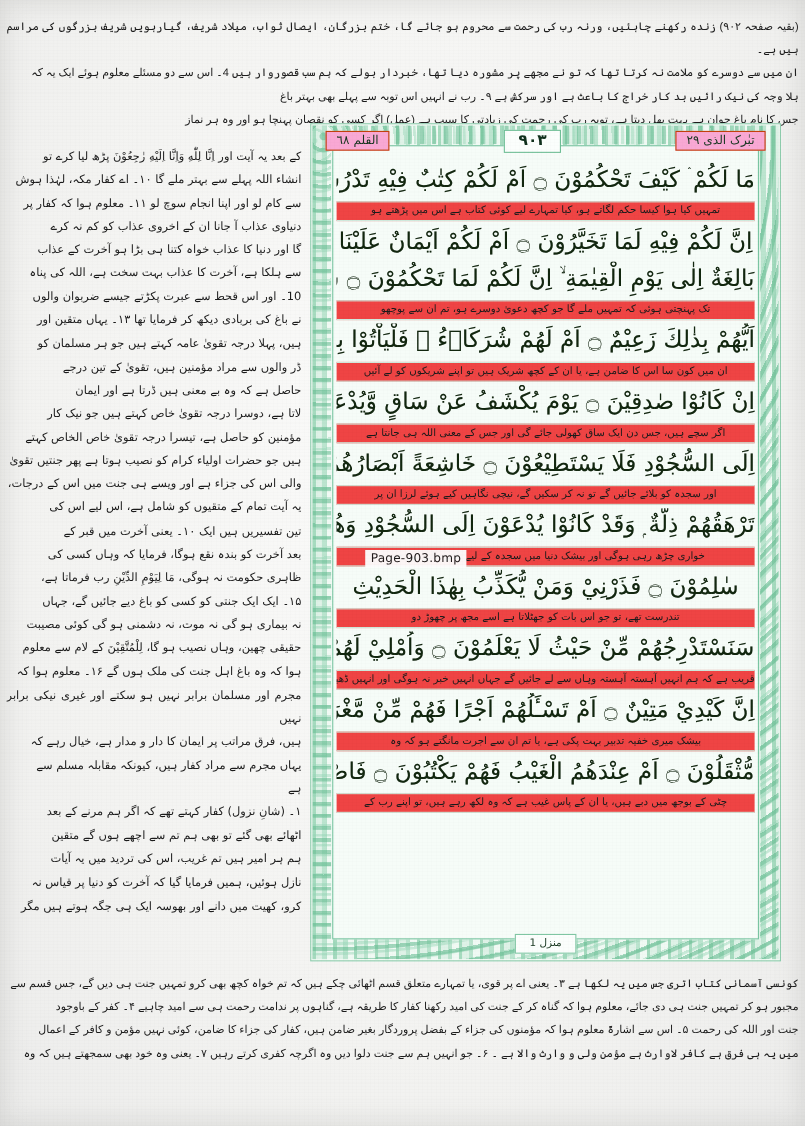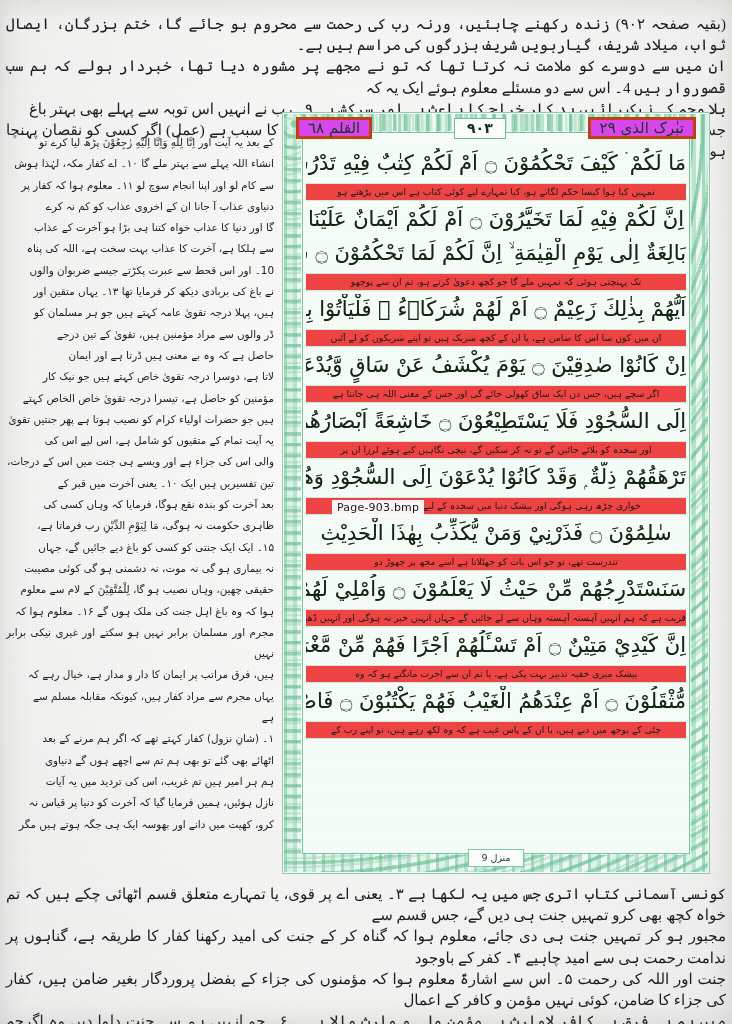--- a/index.html
+++ b/index.html
@@ -25,24 +25,24 @@
   .edge-shadow{
     position:absolute;inset:0;pointer-events:none;
     box-shadow:inset 0 0 26px rgba(120,120,115,.22);
   }
 
   
   .commentary{
     position:absolute;
     direction:rtl;text-align:justify;
     color:#1c1c1c;
-    font-size:15px;
+    font-size:10px;
     line-height:21.2px;
     letter-spacing:.1px;
-    font-family:Liberation Serif, serif;
+    font-family:Liberation Sans, sans-serif;
   }
   .commentary p{margin:0;}
   .commentary.top{left:6px;top:14px;width:720px;}
   .commentary.bottom{left:6px;top:884px;width:720px;}
 
   
   .side-col{
     position:absolute;left:6px;top:132px;width:268px;height:742px;
     direction:rtl;text-align:justify;color:#1c1c1c;
     font-size:10.4px;line-height:21.3px;
@@ -90,22 +90,22 @@
   }
 
   
   .panel-header{
     position:absolute;left:4px;top:3px;right:4px;height:26px;
     display:flex;align-items:center;justify-content:space-between;
     padding:0 10px;box-sizing:border-box;
     direction:rtl;
   }
   .hdr-box{
-    background:#d946ef;border:3px solid #c2410c;
-    padding:1px 9px;font-size:15px;line-height:14px;color:#17361f;
+    background:#f9a8d4;border:1px solid #c2410c;
+    padding:1px 9px;font-size:11px;line-height:14px;color:#17361f;
     white-space:nowrap;
   }
   .hdr-page{
     background:#fbfefc;border:1px solid #6fbf96;
     padding:1px 12px;font-size:14px;line-height:17px;font-weight:bold;color:#10301c;
   }
 
   
   .verse-area{
     position:absolute;left:24px;top:36px;right:24px;bottom:46px;
@@ -179,35 +179,35 @@
     <p>گا اور دنیا کا عذاب خواہ کتنا ہی بڑا ہو آخرت کے عذاب</p>
     <p>سے ہلکا ہے، آخرت کا عذاب بہت سخت ہے، اللہ کی پناہ</p>
     <p>10۔ اور اس قحط سے عبرت پکڑتے جیسے ضربوان والوں</p>
     <p>نے باغ کی بربادی دیکھ کر فرمایا تھا ۱۳۔ یہاں متقین اور</p>
     <p>ہیں، پہلا درجہ تقویٰ عامہ کہتے ہیں جو ہر مسلمان کو</p>
     <p>ڈر والوں سے مراد مؤمنین ہیں، تقویٰ کے تین درجے</p>
     <p>حاصل ہے کہ وہ بے معنی ہیں ڈرتا ہے اور ایمان</p>
     <p>لاتا ہے، دوسرا درجہ تقویٰ خاص کہتے ہیں جو نیک کار</p>
     <p>مؤمنین کو حاصل ہے، تیسرا درجہ تقویٰ خاص الخاص کہتے</p>
     <p>ہیں جو حضرات اولیاء کرام کو نصیب ہوتا ہے پھر جنتیں تقویٰ</p>
+    <p>والی اس کی جزاء ہے اور ویسے ہی جنت میں اس کے درجات،</p>
     <p>یہ آیت تمام کے متقیوں کو شامل ہے، اس لیے اس کی</p>
-    <p>والی اس کی جزاء ہے اور ویسے ہی جنت میں اس کے درجات،</p>
     <p>تین تفسیریں ہیں ایک ۱۰۔ یعنی آخرت میں قبر کے</p>
     <p>بعد آخرت کو بندہ نقع ہوگا، فرمایا کہ وہاں کسی کی</p>
     <p>ظاہری حکومت نہ ہوگی، مَا لِيَوْمِ الدِّيْنِ رب فرماتا ہے،</p>
     <p>۱۵۔ ایک ایک جنتی کو کسی کو باغ دیے جائیں گے، جہاں</p>
     <p>نہ بیماری ہو گی نہ موت، نہ دشمنی ہو گی کوئی مصیبت</p>
     <p>حقیقی چھین، وہاں نصیب ہو گا، لِلْمُتَّقِيْنَ کے لام سے معلوم</p>
     <p>ہوا کہ وہ باغ اہل جنت کی ملک ہوں گے ۱۶۔ معلوم ہوا کہ</p>
     <p>مجرم اور مسلمان برابر نہیں ہو سکتے اور غیری نیکی برابر نہیں</p>
     <p>ہیں، فرق مراتب پر ایمان کا دار و مدار ہے، خیال رہے کہ</p>
     <p>یہاں مجرم سے مراد کفار ہیں، کیونکہ مقابلہ مسلم سے</p>
     <p>ہے</p>
     <p>۱۔ (شانِ نزول) کفار کہتے تھے کہ اگر ہم مرنے کے بعد</p>
-    <p>اٹھائے بھی گئے تو بھی ہم تم سے اچھے ہوں گے دنیاوی</p>
+    <p>اٹھائے بھی گئے تو بھی ہم تم سے اچھے ہوں گے متقین</p>
     <p>ہم ہر امیر ہیں تم غریب، اس کی تردید میں یہ آیات</p>
     <p>نازل ہوئیں، ہمیں فرمایا گیا کہ آخرت کو دنیا پر قیاس نہ</p>
     <p>کرو، کھیت میں دانے اور بھوسہ ایک ہی جگہ ہوتے ہیں مگر</p>
   </div>
 
   <div class="quran-panel">
     <div class="panel-rule-outer"></div>
     <div class="panel-frame"></div>
     <div class="panel-inner-rule"></div>
 
@@ -220,21 +220,21 @@
     <div class="verse-area">
       <div>
         <div class="ayah-line">مَا لَكُمْ ۛ كَيْفَ تَحْكُمُوْنَ ۝ اَمْ لَكُمْ كِتٰبٌ فِيْهِ تَدْرُسُوْنَ ۝</div>
         <div class="trans-line">تمہیں کیا ہوا کیسا حکم لگاتے ہو، کیا تمہارے لیے کوئی کتاب ہے اس میں پڑھتے ہو</div>
       </div>
       <div>
         <div class="ayah-line">اِنَّ لَكُمْ فِيْهِ لَمَا تَخَيَّرُوْنَ ۝ اَمْ لَكُمْ اَيْمَانٌ عَلَيْنَا</div>
       </div>
       <div>
         <div class="ayah-line">بَالِغَةٌ اِلٰى يَوْمِ الْقِيٰمَةِ ۙ اِنَّ لَكُمْ لَمَا تَحْكُمُوْنَ ۝ سَلْهُمْ</div>
-        <div class="trans-line">تک پہنچتی ہوئی کہ تمہیں ملے گا جو کچھ دعویٰ کرتے ہو، تم ان سے پوچھو</div>
+        <div class="trans-line">تک پہنچتی ہوئی کہ تمہیں ملے گا جو کچھ دعویٰ دوسرے ہو، تم ان سے پوچھو</div>
       </div>
       <div>
         <div class="ayah-line">اَيُّهُمْ بِذٰلِكَ زَعِيْمٌ ۝ اَمْ لَهُمْ شُرَكَاۗءُ ۚ فَلْيَاْتُوْا بِشُرَكَاۗىِٕهِمْ</div>
         <div class="trans-line">ان میں کون سا اس کا ضامن ہے، یا ان کے کچھ شریک ہیں تو اپنے شریکوں کو لے آئیں</div>
       </div>
       <div>
         <div class="ayah-line">اِنْ كَانُوْا صٰدِقِيْنَ ۝ يَوْمَ يُكْشَفُ عَنْ سَاقٍ وَّيُدْعَوْنَ</div>
         <div class="trans-line">اگر سچے ہیں، جس دن ایک ساق کھولی جائے گی اور جس کے معنی اللہ ہی جانتا ہے</div>
       </div>
       <div>
@@ -257,21 +257,21 @@
         <div class="ayah-line">اِنَّ كَيْدِيْ مَتِيْنٌ ۝ اَمْ تَسْـَٔلُهُمْ اَجْرًا فَهُمْ مِّنْ مَّغْرَمٍ</div>
         <div class="trans-line">بیشک میری خفیہ تدبیر بہت پکی ہے، یا تم ان سے اجرت مانگتے ہو کہ وہ</div>
       </div>
       <div>
         <div class="ayah-line">مُّثْقَلُوْنَ ۝ اَمْ عِنْدَهُمُ الْغَيْبُ فَهُمْ يَكْتُبُوْنَ ۝ فَاصْبِرْ</div>
         <div class="trans-line">چٹی کے بوجھ میں دبے ہیں، یا ان کے پاس غیب ہے کہ وہ لکھ رہے ہیں، تو اپنے رب کے</div>
       </div>
     </div>
 
     <div class="panel-footer">
-      <div class="manzil-box">منزل 9</div>
+      <div class="manzil-box">منزل 1</div>
     </div>
   </div>
 
   <div class="watermark">Page-903.bmp</div>
 
   <div class="commentary bottom">
     <p>کونسی آسمانی کتاب اتری جس میں یہ لکھا ہے ۳۔ یعنی اے پر قوی، یا تمہارے متعلق قسم اٹھائی چکے ہیں کہ تم خواہ کچھ بھی کرو تمہیں جنت ہی دیں گے، جس قسم سے</p>
     <p>مجبور ہو کر تمہیں جنت ہی دی جائے، معلوم ہوا کہ گناہ کر کے جنت کی امید رکھنا کفار کا طریقہ ہے، گناہوں پر ندامت رحمت ہی سے امید چاہیے ۴۔ کفر کے باوجود</p>
     <p>جنت اور اللہ کی رحمت ۵۔ اس سے اشارۃً معلوم ہوا کہ مؤمنوں کی جزاء کے بفضل پروردگار بغیر ضامن ہیں، کفار کی جزاء کا ضامن، کوئی نہیں مؤمن و کافر کے اعمال</p>
     <p>میں یہ ہی فرق ہے کافر لاوارث ہے مؤمن ولی و وارث والا ہے ۔ ۶۔ جو انہیں ہم سے جنت دلوا دیں وہ اگرچہ کفری کرتے رہیں ۷۔ یعنی وہ خود بھی سمجھتے ہیں کہ وہ</p>

